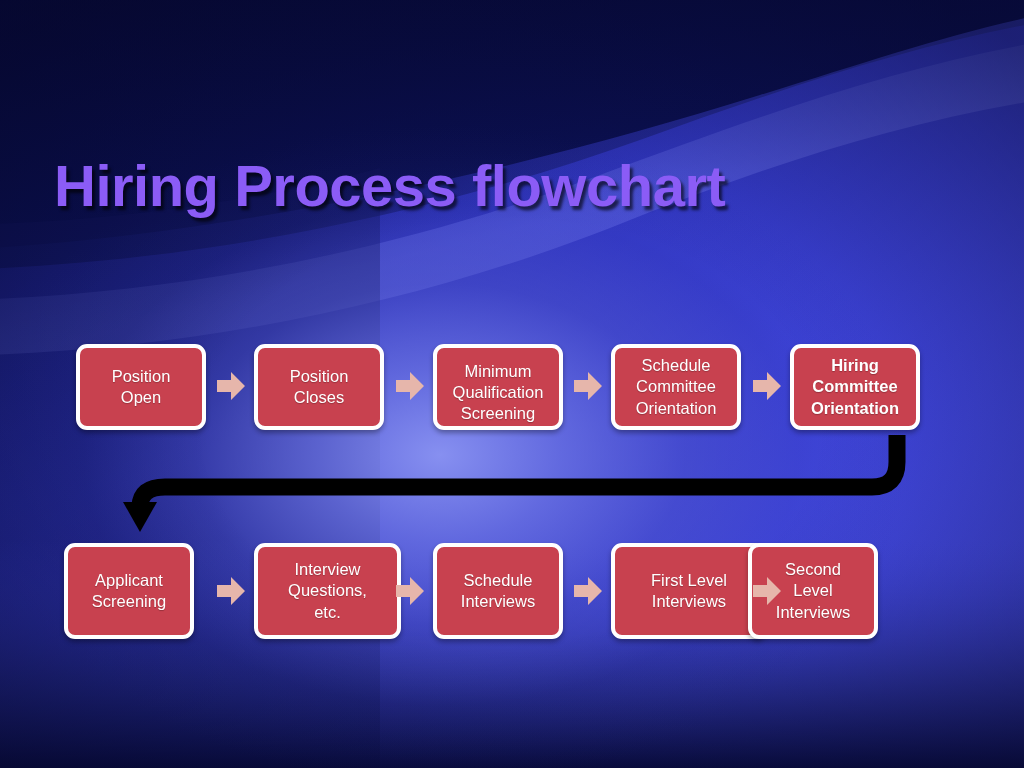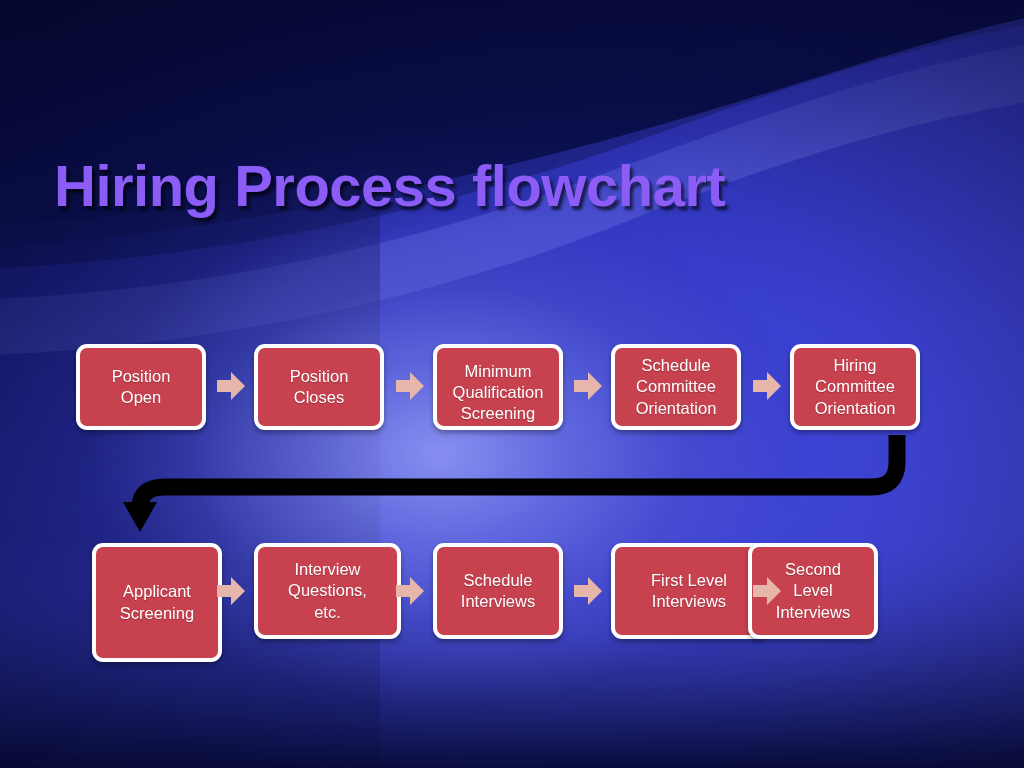--- a/index.html
+++ b/index.html
@@ -163,21 +163,21 @@
   <div class="flow-box" style="left:433px;top:344px;width:130px;height:86px;align-items:flex-end;">
     <span>Minimum
 Qualification
 Screening</span>
   </div>
   <div class="flow-box" style="left:611px;top:344px;width:130px;height:86px;">
     <span>Schedule
 Committee
 Orientation</span>
   </div>
-  <div class="flow-box" style="left:790px;top:344px;width:130px;height:86px;">
+  <div class="flow-box" style="left:790px;top:344px;width:130px;height:86px;font-weight:bold;">
     <span>Hiring
 Committee
 Orientation</span>
   </div>
 
   <div class="step-arrow" style="left:216px;top:370px;">
     <svg viewBox="0 0 30 32">
         <path d="M1,10 L15,10 L15,2 L29,16 L15,30 L15,22 L1,22 Z" fill="#e6b6ab"></path>
       </svg>
   </div>
@@ -190,21 +190,21 @@
     <svg viewBox="0 0 30 32">
         <path d="M1,10 L15,10 L15,2 L29,16 L15,30 L15,22 L1,22 Z" fill="#e6b6ab"></path>
       </svg>
   </div>
   <div class="step-arrow" style="left:752px;top:370px;">
     <svg viewBox="0 0 30 32">
         <path d="M1,10 L15,10 L15,2 L29,16 L15,30 L15,22 L1,22 Z" fill="#e6b6ab"></path>
       </svg>
   </div>
 
-  <div class="flow-box" style="left:92px;top:543px;width:130px;height:119px;">
+  <div class="flow-box" style="left:64px;top:543px;width:130px;height:96px;">
     <span>Applicant
 Screening</span>
   </div>
   <div class="flow-box" style="left:254px;top:543px;width:147px;height:96px;">
     <span>Interview
 Questions,
 etc.</span>
   </div>
   <div class="flow-box" style="left:433px;top:543px;width:130px;height:96px;">
     <span>Schedule

